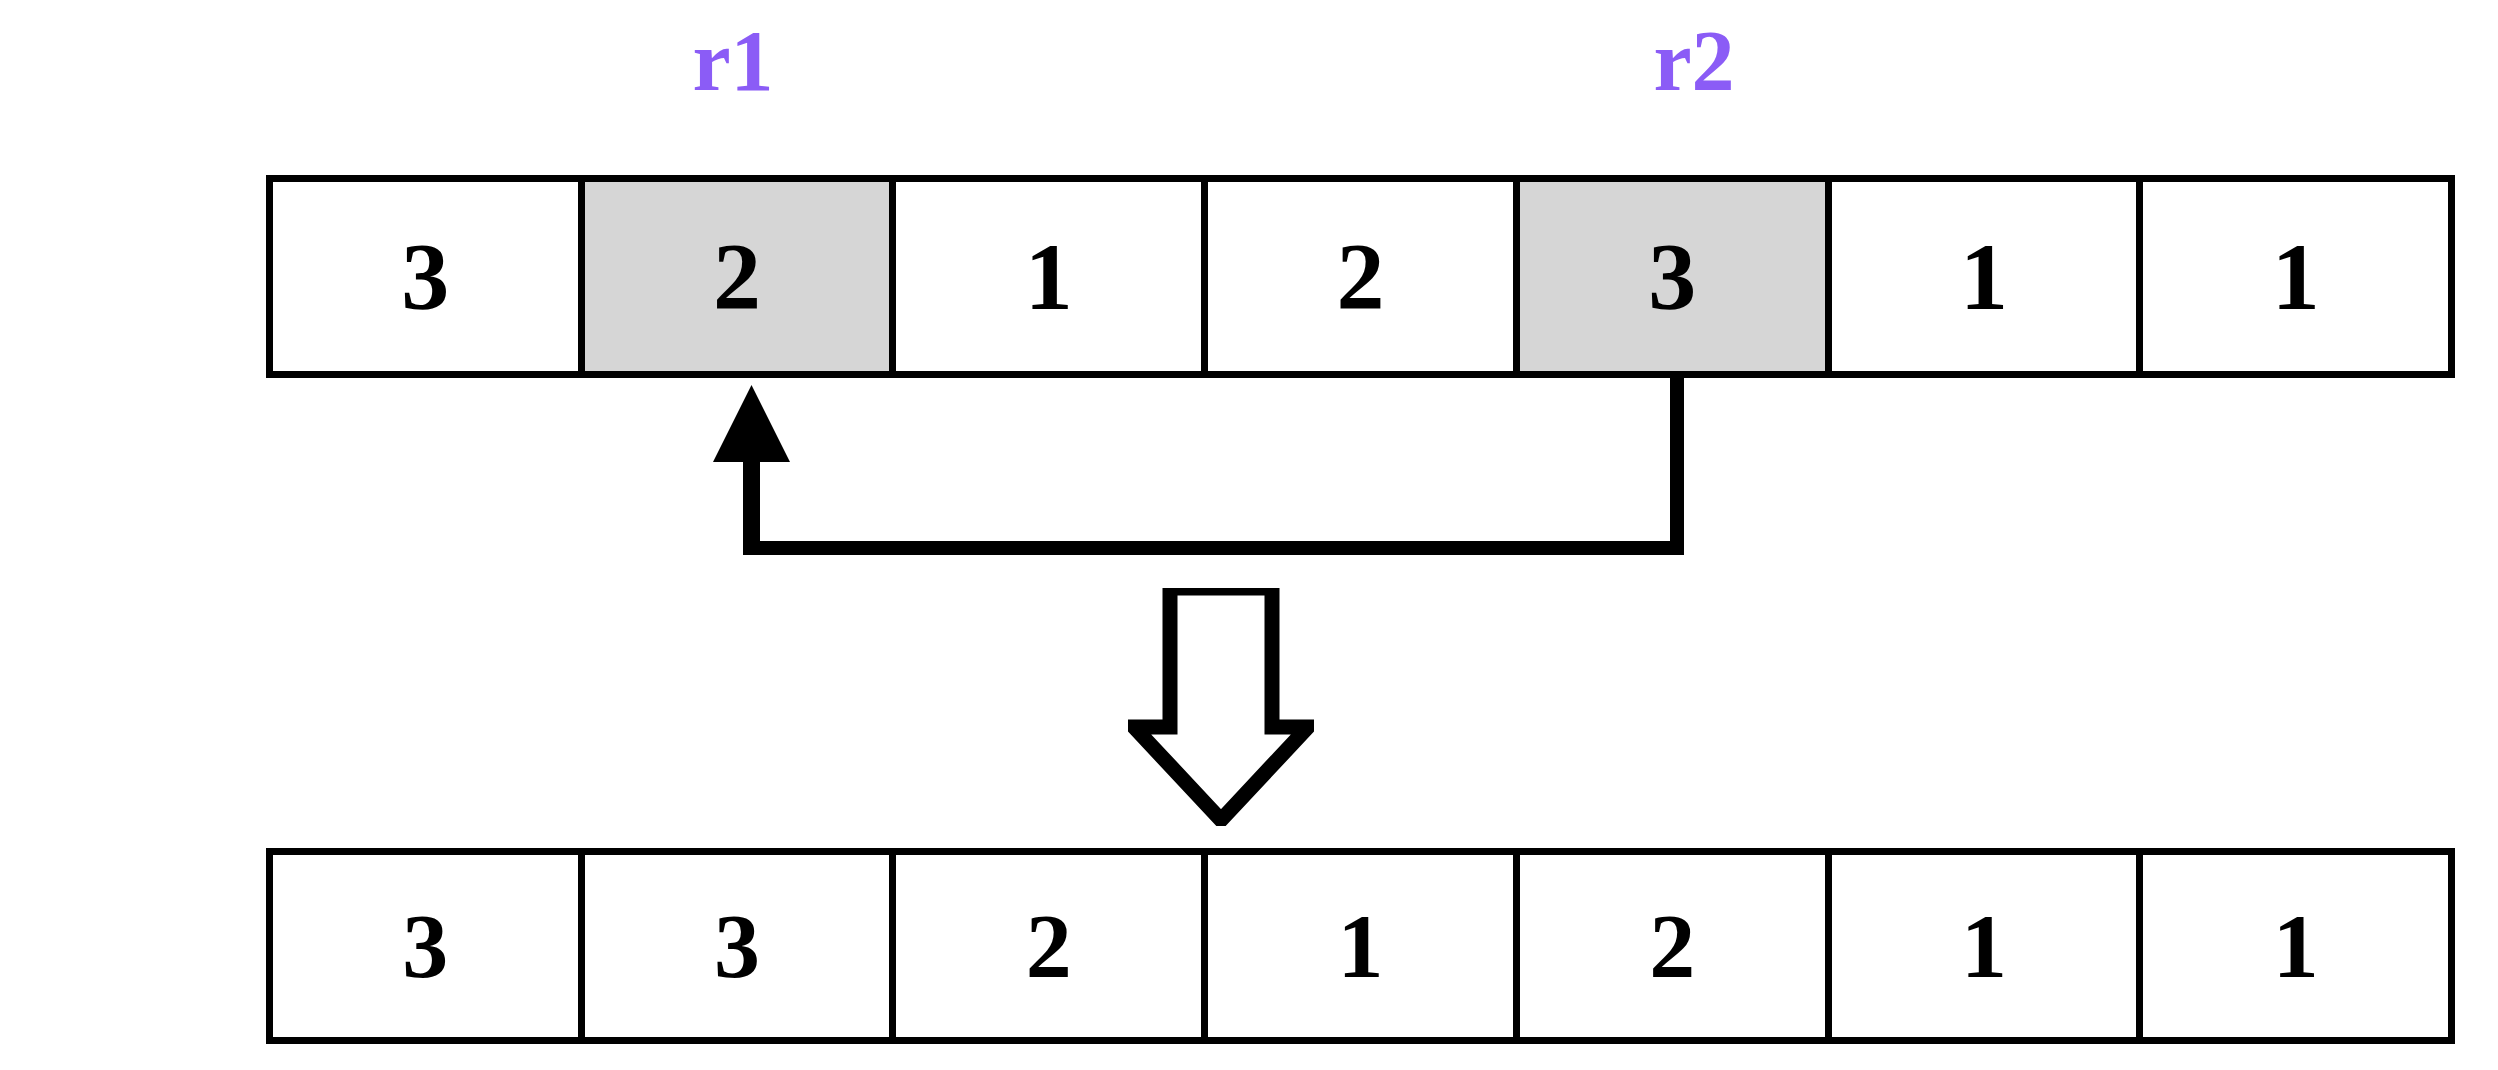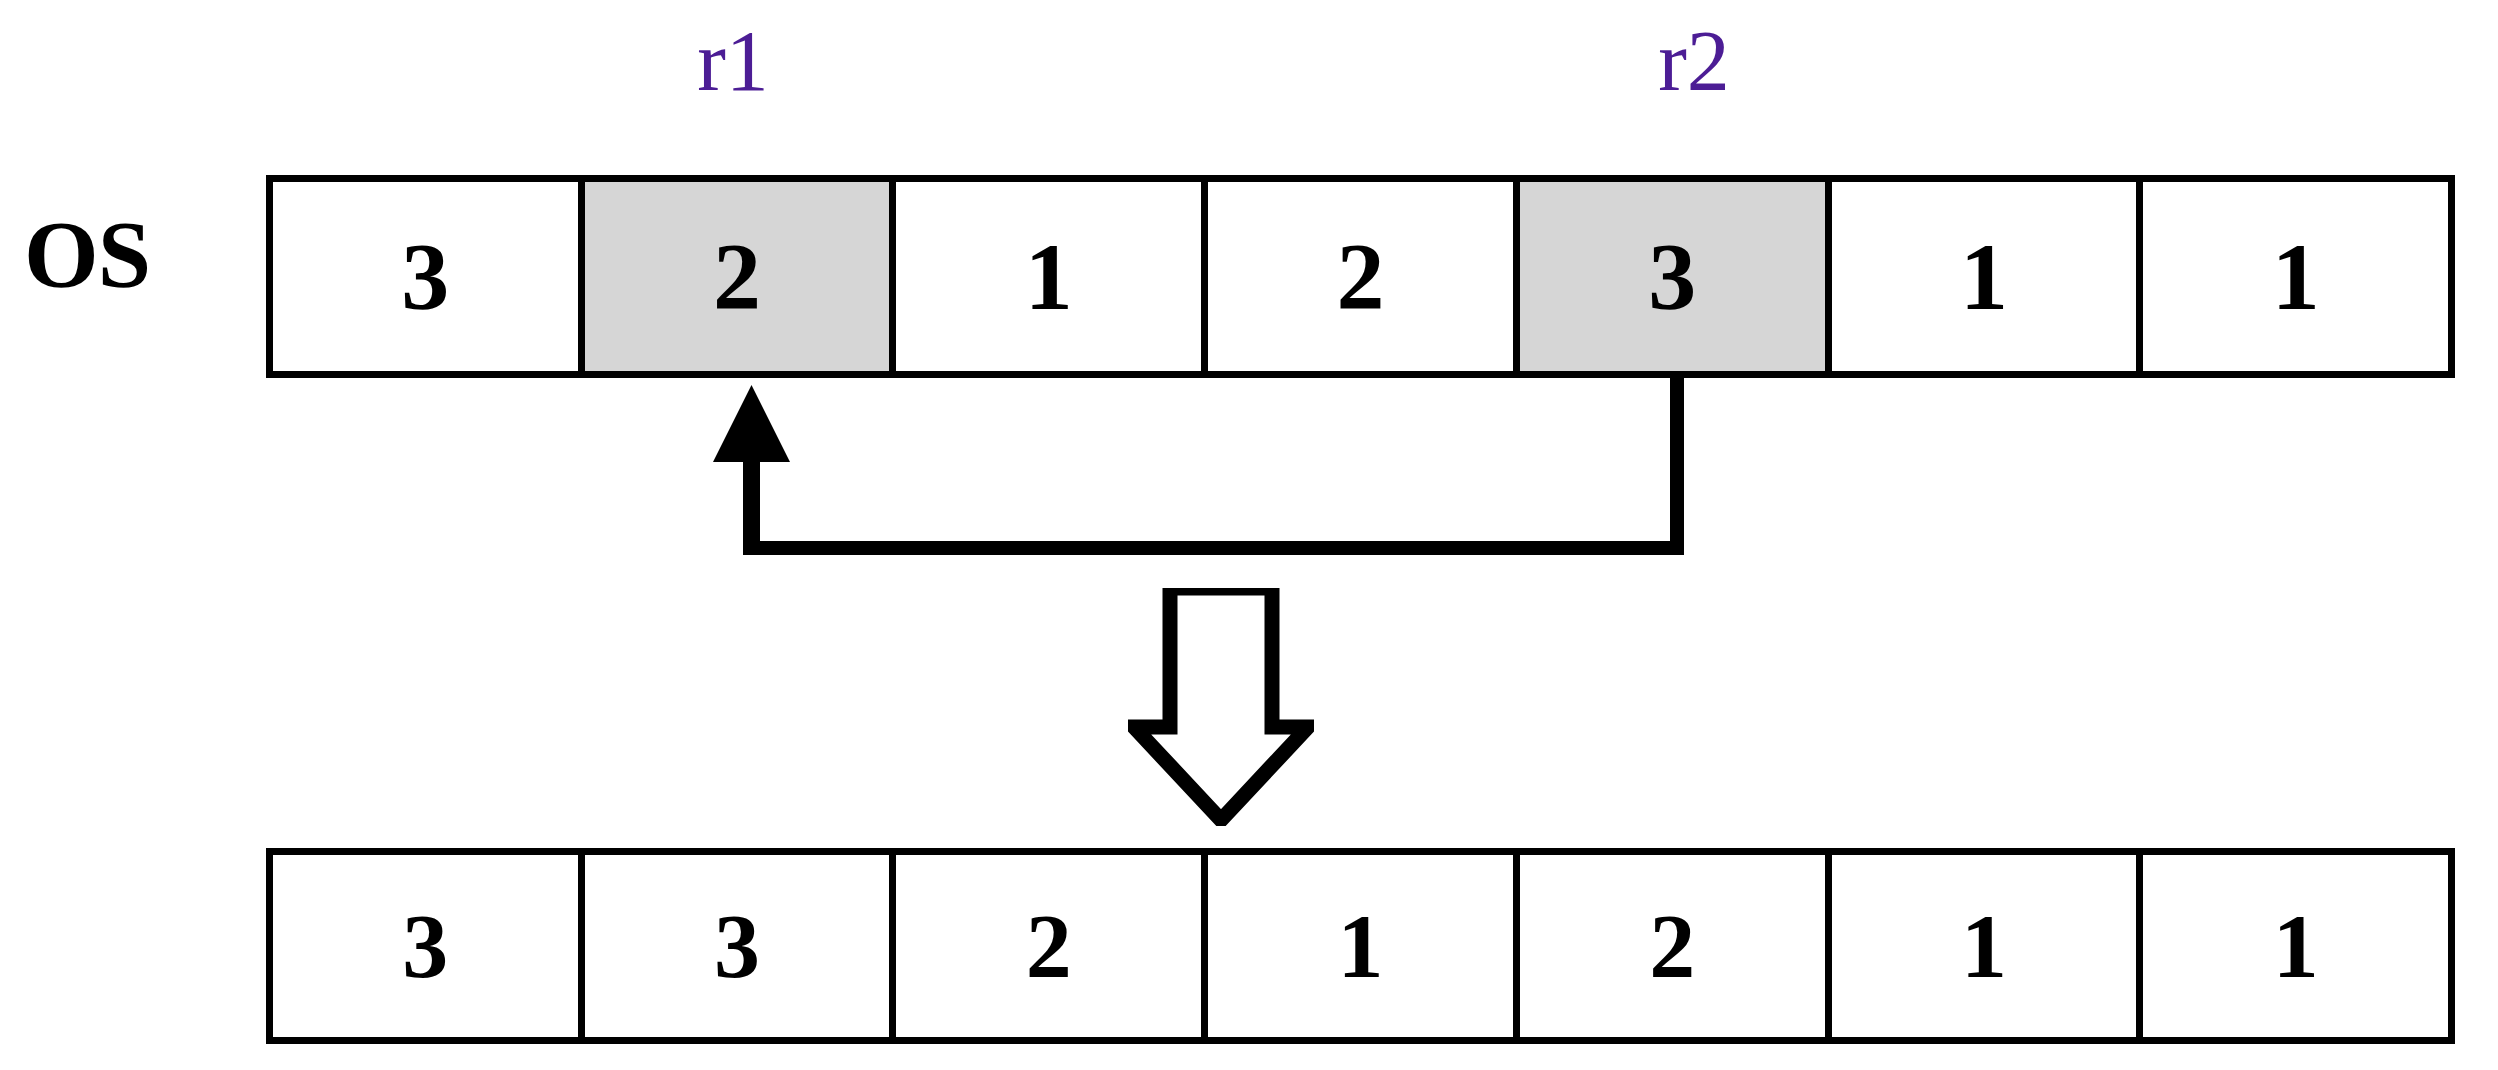--- a/index.html
+++ b/index.html
@@ -30,22 +30,22 @@
   #os-label {
     left: 24px;
     top: 207px;
     font-size: 96px;
     letter-spacing: -1px;
   }
 
   
   .pointer-caption {
     position: absolute;
-    font-weight: normal;
-    color: #4c1d95;
+    font-weight: bold;
+    color: #8b5cf6;
     font-size: 86px;
     line-height: 1;
     text-align: center;
     white-space: nowrap;
     transform: translateX(-50%);
   }
   #caption-r1 { left: 733px;  top: 18px; }
   #caption-r2 { left: 1670px; top: 18px; margin-left: 24px; }
 
   
@@ -103,21 +103,20 @@
     width: 186px;
     height: 238px;
     pointer-events: none;
   }
 </style>
 </head>
 <body>
 
 <div id="canvas">
 
-  <div class="row-label" id="os-label">OS</div>
 
   <div class="pointer-caption" id="caption-r1">r1</div>
   <div class="pointer-caption" id="caption-r2">r2</div>
 
   <div class="array-row" id="array-top">
     <div class="array-cell">
       <span>3</span>
     </div>
     <div class="array-cell highlighted">
       <span>2</span>

